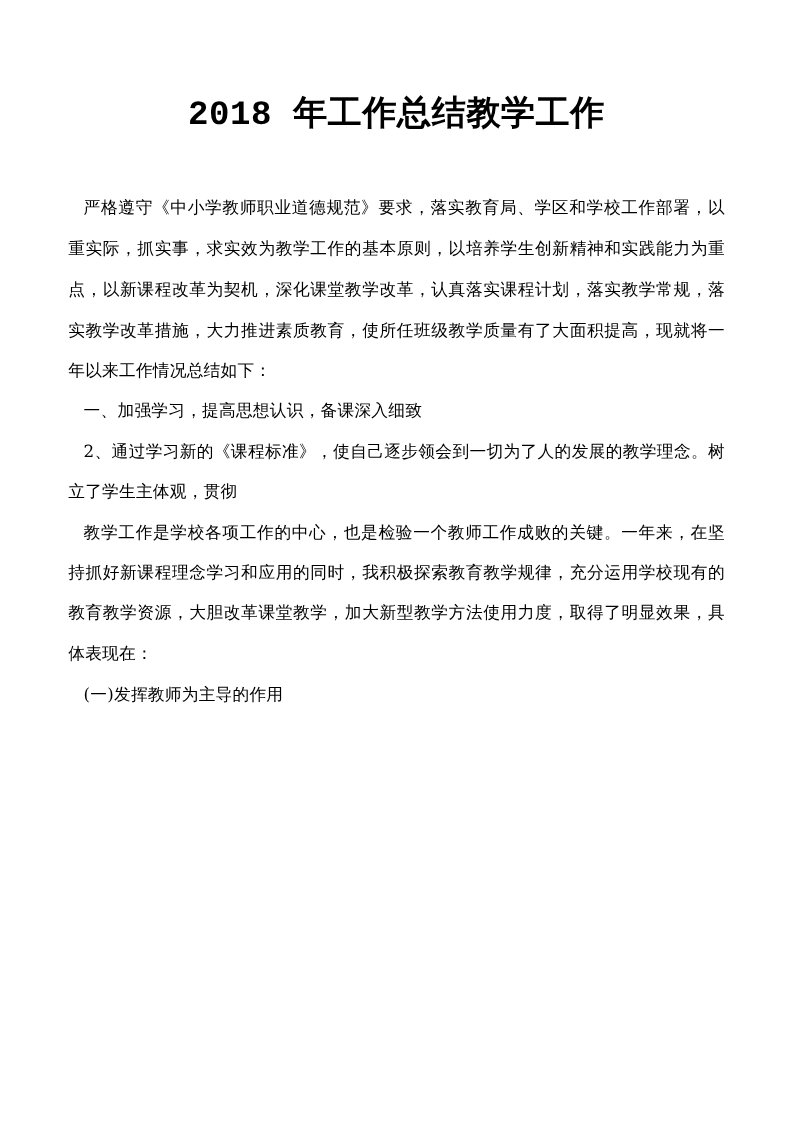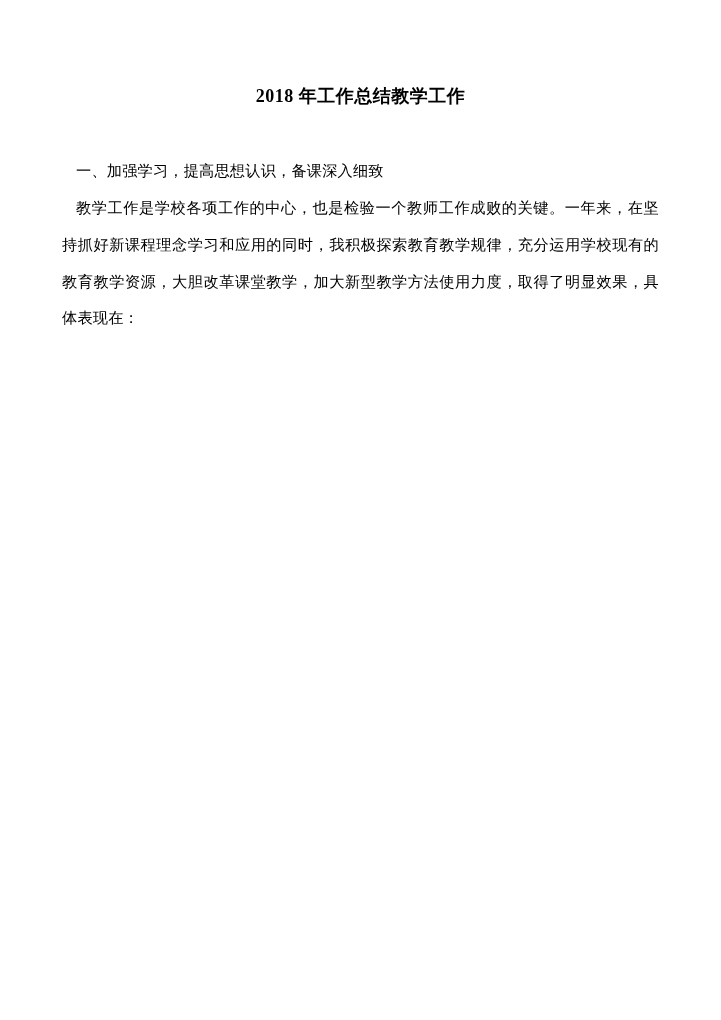--- a/index.html
+++ b/index.html
@@ -17,42 +17,45 @@
   .page {
     width: 721px;
     height: 1020px;
     box-sizing: border-box;
     padding: 84px 62px 40px 62px;
     background: #ffffff;
     position: relative;
   }
   .doc-title {
     text-align: center;
-    font-size: 18px;
+    font-size: 31px;
     font-weight: bold;
     letter-spacing: 0.5px;
     margin: 0 0 44px 0;
     line-height: 1.4;
-    font-family: Liberation Serif, serif;
+    font-family: Liberation Mono, monospace;
   }
   .body-text p {
     margin: 0 0 0 0;
     font-size: 15.2px;
     line-height: 2.42;
     text-align: justify;
     text-justify: inter-ideograph;
     letter-spacing: 0.2px;
     font-family: "DejaVu Serif", "Liberation Serif", serif;
   }
   .indent-1 {
     text-indent: 14px;
   }
 </style>
 </head>
 <body>
 
 <div class="page">
   <h1 class="doc-title">2018 年工作总结教学工作</h1>
   <div class="body-text">
+    <p class="indent-1">严格遵守《中小学教师职业道德规范》要求，落实教育局、学区和学校工作部署，以重实际，抓实事，求实效为教学工作的基本原则，以培养学生创新精神和实践能力为重点，以新课程改革为契机，深化课堂教学改革，认真落实课程计划，落实教学常规，落实教学改革措施，大力推进素质教育，使所任班级教学质量有了大面积提高，现就将一年以来工作情况总结如下：</p>
     <p class="indent-1">一、加强学习，提高思想认识，备课深入细致</p>
+    <p class="indent-1">2、通过学习新的《课程标准》，使自己逐步领会到一切为了人的发展的教学理念。树立了学生主体观，贯彻</p>
     <p class="indent-1">教学工作是学校各项工作的中心，也是检验一个教师工作成败的关键。一年来，在坚持抓好新课程理念学习和应用的同时，我积极探索教育教学规律，充分运用学校现有的教育教学资源，大胆改革课堂教学，加大新型教学方法使用力度，取得了明显效果，具体表现在：</p>
+    <p class="indent-1">(一)发挥教师为主导的作用</p>
   </div>
 </div>
 
 </body></html>

